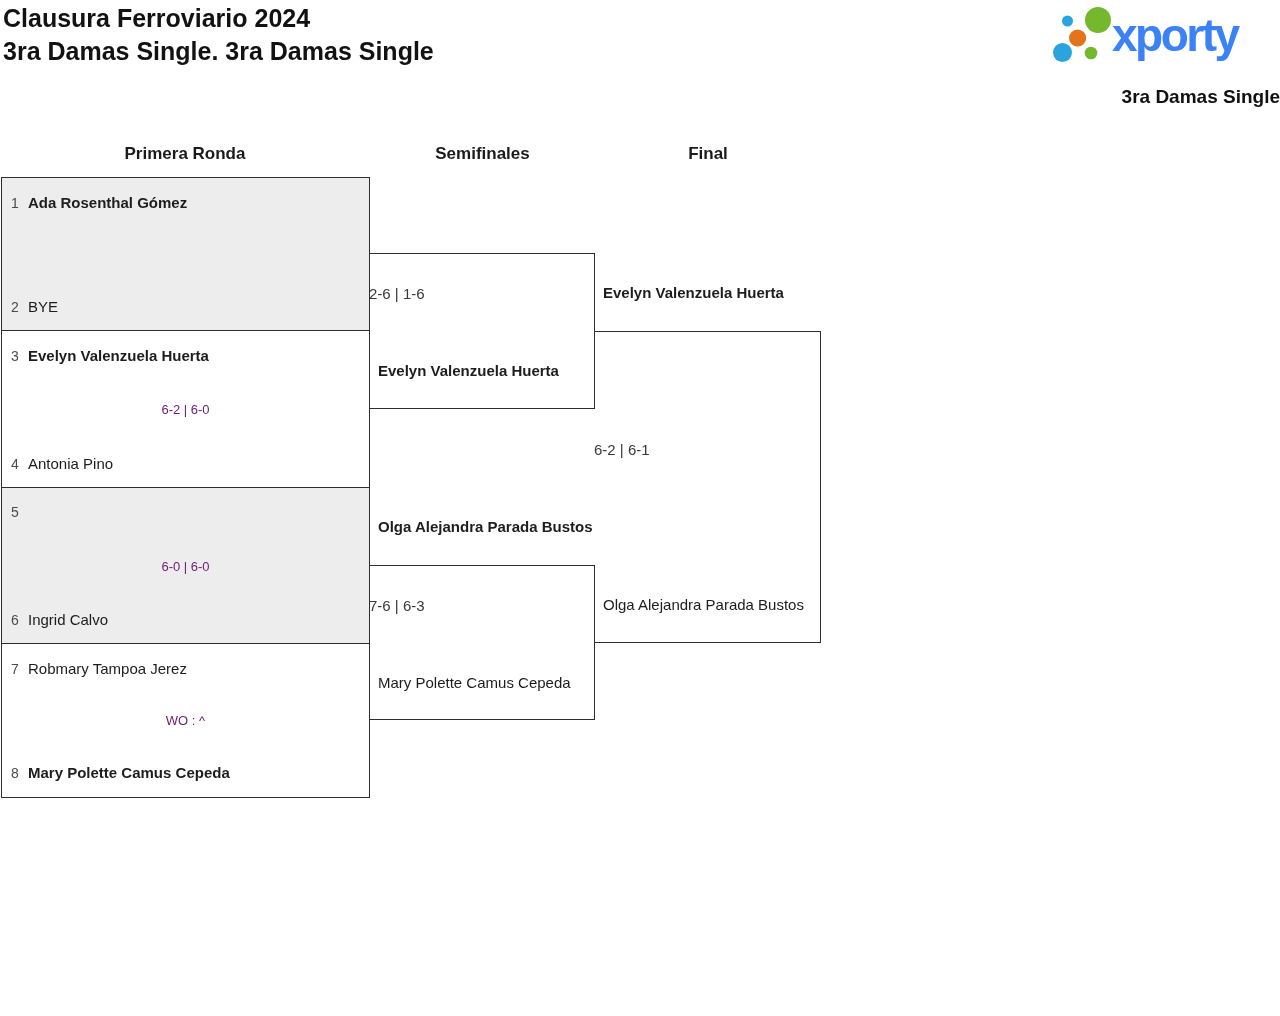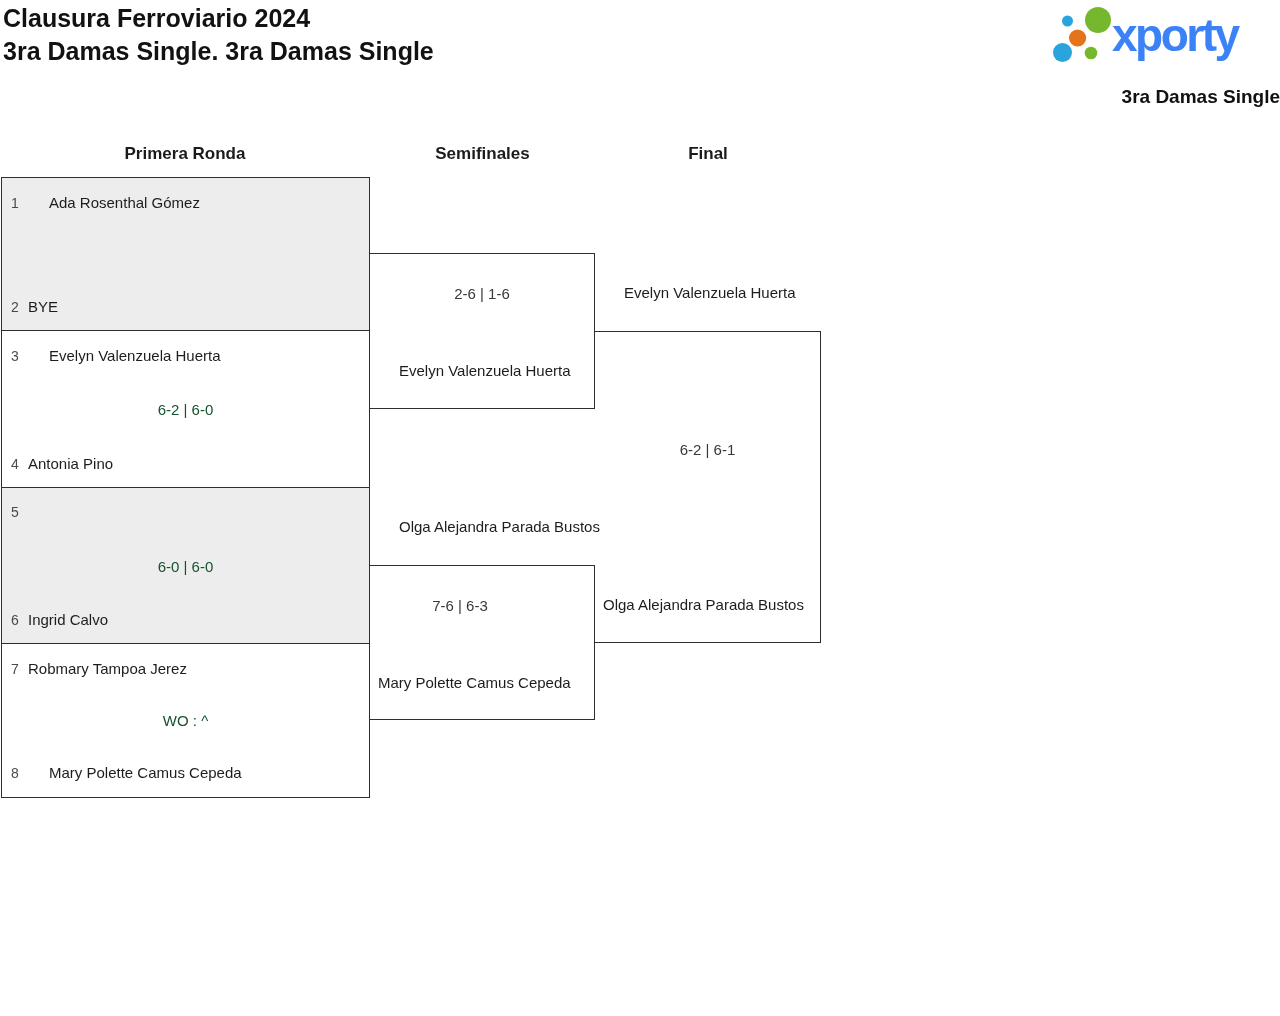--- a/index.html
+++ b/index.html
@@ -25,30 +25,30 @@
   .match{position:relative;box-sizing:border-box;}
   .m1{height:152px;background:#ededed;}
   .m2{height:157px;border-top:1px solid #2e2e2e;background:#fff;}
   .m3{height:156px;border-top:1px solid #2e2e2e;background:#ededed;}
   .m4{height:153px;border-top:1px solid #2e2e2e;background:#fff;}
   .row{position:absolute;left:9px;right:8px;display:flex;align-items:center;gap:8px;font-size:15px;white-space:nowrap;}
   .row.t{top:16px;}
   .row.b{bottom:15px;}
   .seed{font-size:14px;color:#4b4b4b;min-width:9px;}
   .pname{color:#1d1d1d;}
-  .w{font-weight:400;margin-left:21px;}
-  .mscore{position:absolute;top:50%;left:0;right:0;transform:translateY(-50%);text-align:center;font-size:15px;color:#14532d;}
+  .w{font-weight:700;}
+  .mscore{position:absolute;top:50%;left:0;right:0;transform:translateY(-50%);text-align:center;font-size:13px;color:#701a75;}
   
   .box{position:absolute;box-sizing:border-box;border:1px solid #2e2e2e;background:transparent;}
   .sf1{left:369px;top:253px;width:226px;height:156px;}
   .sf2{left:369px;top:565px;width:226px;height:155px;}
   .fin{left:594px;top:331px;width:227px;height:312px;border-left:none;}
   
   .lbl{position:absolute;font-size:15px;line-height:19px;height:19px;white-space:nowrap;color:#1d1d1d;}
-  .ctr{text-align:center;color:#383838;}
+  .ctr{text-align:left;color:#383838;}
 </style>
 </head>
 <body>
 
 <div class="page">
 
   <div class="titleblock">
     <div>Clausura Ferroviario 2024</div>
     <div>3ra Damas Single. 3ra Damas Single</div>
   </div>

